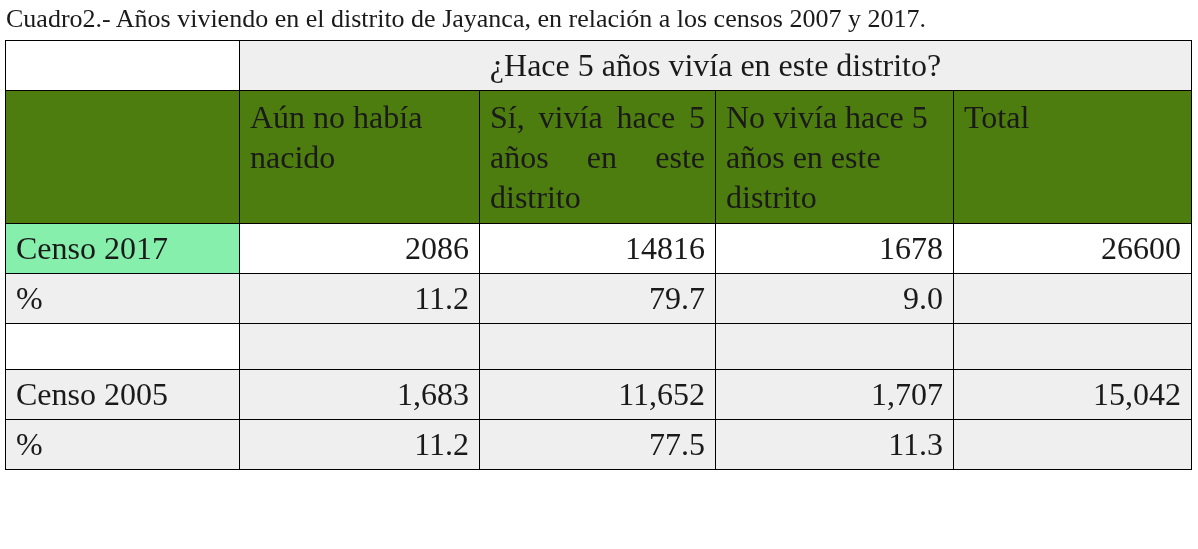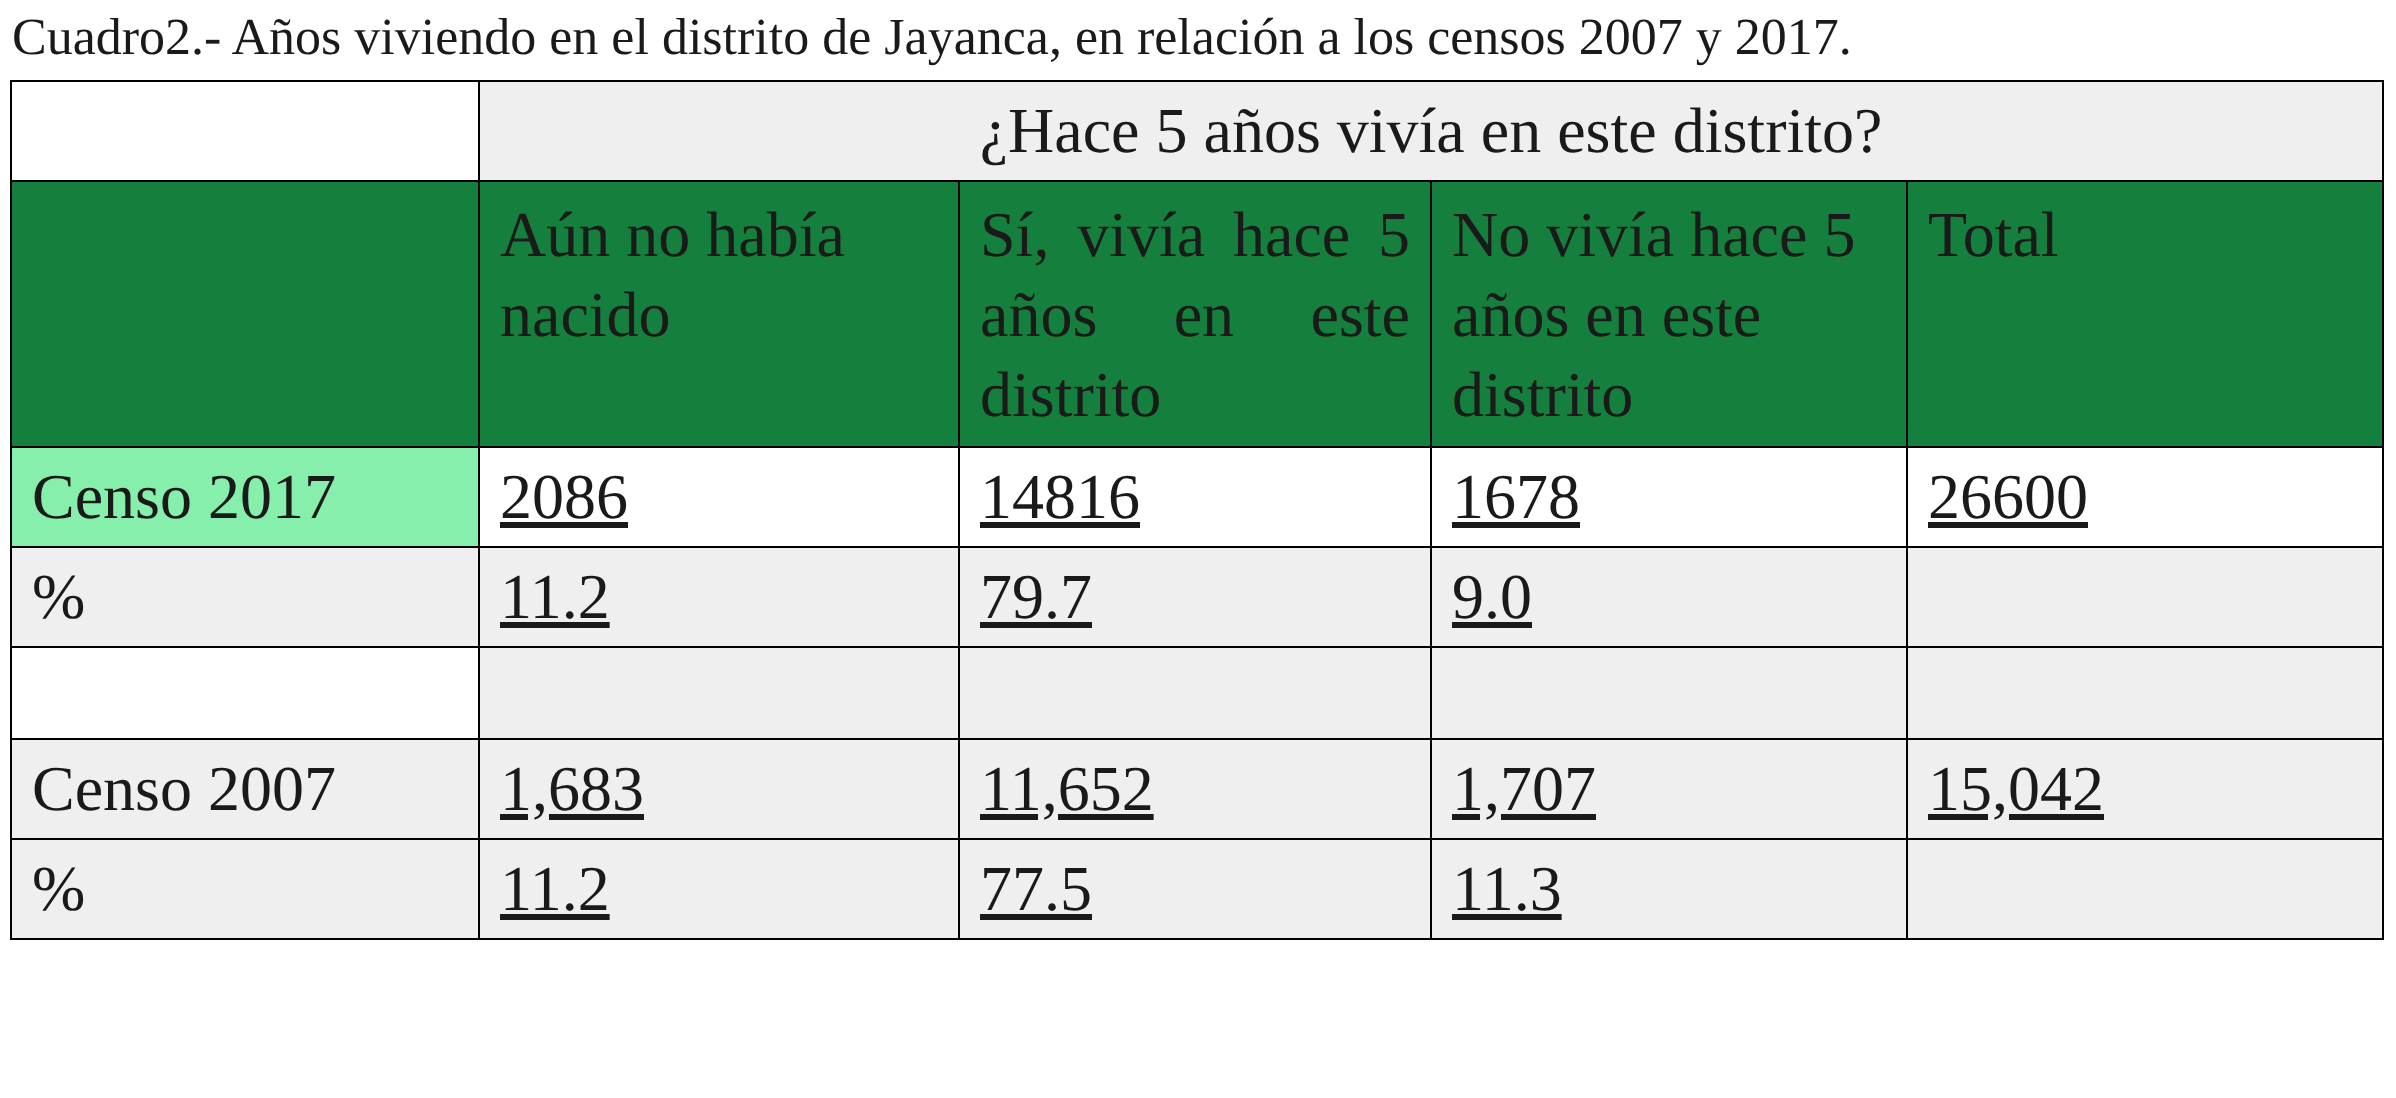--- a/index.html
+++ b/index.html
@@ -55,41 +55,41 @@
   }
   .hdr-span {
     background: #efefef;
     text-align: center;
     font-weight: bold;
     font-size: 27px;
     padding-top: 10px;
     padding-bottom: 10px;
   }
   .sub-hdr {
-    background: #15803d;
+    background: #4d7c0f;
     text-align: left;
     font-size: 25px;
     line-height: 1.25;
     height: 130px;
   }
   .sub-hdr.just {
     text-align: justify;
     text-align-last: left;
   }
   .rowlabel {
     font-weight: bold;
     text-align: left;
     background: #86efac;
   }
   .rowlabel.shade {
     background: #efefef;
   }
   .num {
+    text-align: right;
     background: #ffffff;
-    text-decoration: underline;
   }
   .num.shade {
     background: #efefef;
   }
   .blank-row td {
     height: 46px;
     background: #efefef;
   }
   .blank-row td.first {
     background: #ffffff;
@@ -150,21 +150,21 @@
 
       <tr class="blank-row">
         <td class="first"></td>
         <td></td>
         <td></td>
         <td></td>
         <td class="last"></td>
       </tr>
 
       <tr>
-        <td class="rowlabel shade">Censo 2007</td>
+        <td class="rowlabel shade">Censo 2005</td>
         <td class="num shade">1,683</td>
         <td class="num shade">11,652</td>
         <td class="num shade">1,707</td>
         <td class="num shade">15,042</td>
       </tr>
 
       <tr>
         <td class="rowlabel shade">%</td>
         <td class="num shade">11.2</td>
         <td class="num shade">77.5</td>

